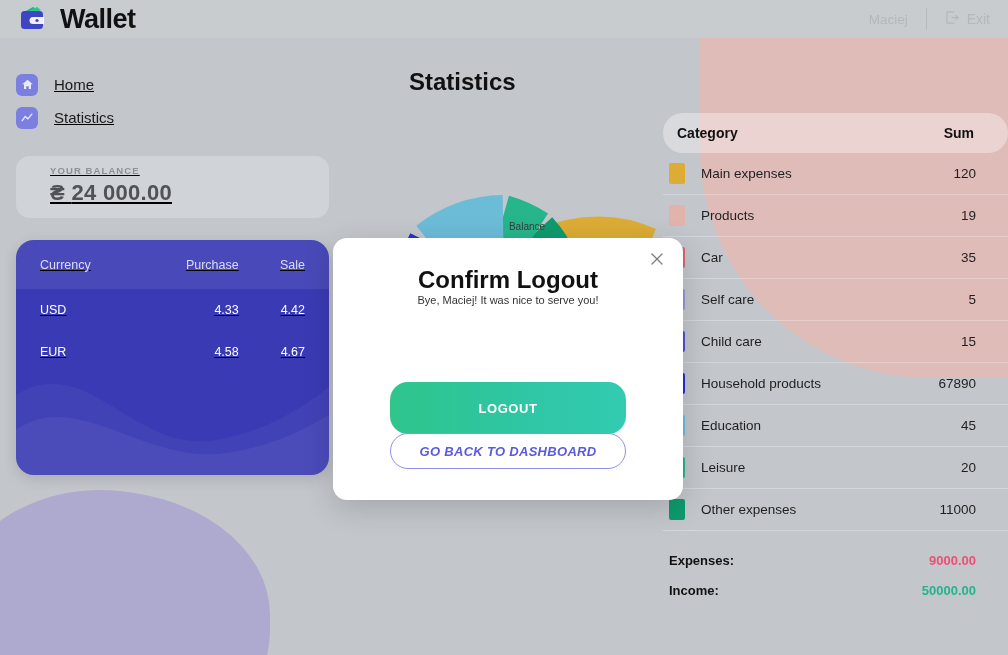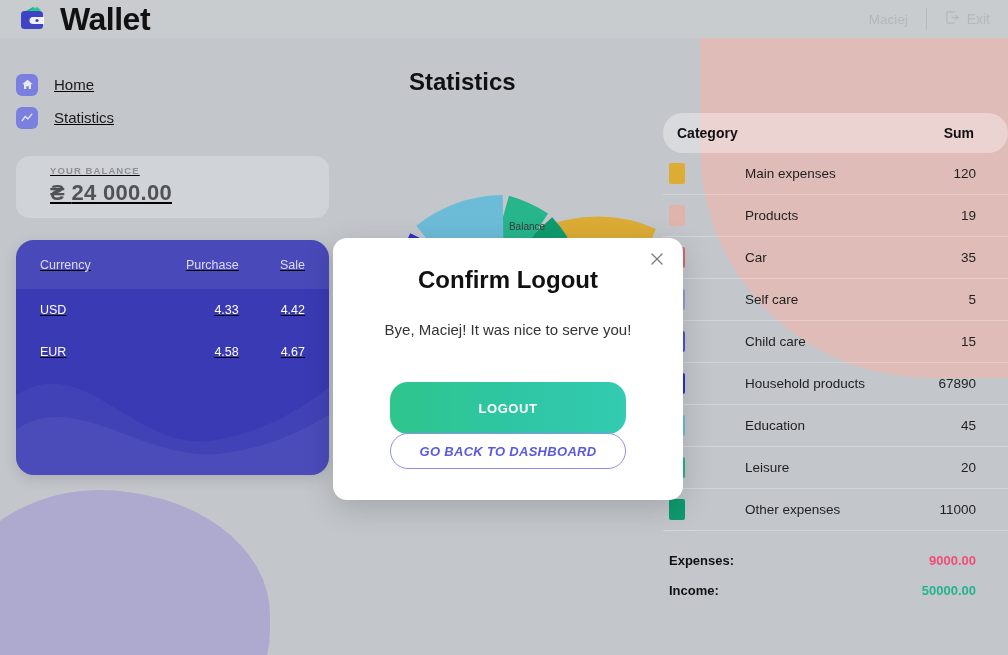--- a/index.html
+++ b/index.html
@@ -40,21 +40,21 @@
   .topbar {
     position: absolute; left: 0; top: 0;
     width: 1008px; height: 38px;
     background: #c9cccf;
     display: flex; align-items: center;
     z-index: 6;
   }
   .brand { display: flex; align-items: center; gap: 12px; padding-left: 16px; }
   .brand-logo { width: 32px; height: 32px; position: relative; }
   .brand-name {
-    font-size: 32px; font-weight: 700; color: #111; letter-spacing: -.5px;
+    font-size: 27px; font-weight: 700; color: #111; letter-spacing: -.5px;
   }
   .topbar-right {
     margin-left: auto; display: flex; align-items: center;
     gap: 0; padding-right: 18px; color: #b3b6ba;
   }
   .user-name { font-size: 13.5px; color: #b4b7bb; padding-right: 18px; }
   .tb-divider { width: 1px; height: 22px; background: #b6b9bd; }
   .exit-btn {
     display: flex; align-items: center; gap: 7px;
     padding-left: 18px; color: #b4b7bb; font-size: 14px; cursor: pointer;
@@ -138,21 +138,21 @@
     border-radius: 20px;
     display: flex; align-items: center;
     font-size: 14px; font-weight: 700; color: #111;
   }
   .cat-head .c-name { padding-left: 14px; }
   .cat-head .c-sum { margin-left: auto; padding-right: 34px; }
 
   .cat-row {
     height: 42px; display: flex; align-items: center;
     border-bottom: 1px solid rgba(255,255,255,.28);
-    font-size: 13.5px; color: #1f1f1f; gap: 44px;
+    font-size: 13.5px; color: #1f1f1f;
   }
   .swatch { width: 16px; height: 21px; border-radius: 2px; margin-left: 6px; flex: 0 0 auto; }
   .cat-name { padding-left: 16px; }
   .cat-sum { margin-left: auto; padding-right: 32px; }
 
   .totals { padding-top: 14px; }
   .total-row {
     display: flex; align-items: center; height: 30px;
     font-size: 13px; font-weight: 700; color: #111;
     padding-left: 6px;
@@ -170,22 +170,22 @@
   .modal-close {
     position: absolute; right: 16px; top: 11px;
     width: 20px; height: 20px; cursor: pointer;
     color: #7c7c7c;
   }
   .modal-title {
     text-align: center; padding-top: 28px;
     font-size: 24px; font-weight: 600; color: #111;
   }
   .modal-text {
-    text-align: center; margin-top: 27px;
-    font-size: 15px; color: #333;
+    text-align: center; 
+    font-size: 11px; color: #333;
   }
   .btn-logout {
     position: absolute; left: 57px; top: 144px;
     width: 236px; height: 52px; border-radius: 18px;
     background: linear-gradient(90deg, #2fc58c 0%, #2ec6a4 55%, #33cbb1 100%);
     color: #fff; font-size: 13px; font-weight: 600; letter-spacing: .6px;
     display: flex; align-items: center; justify-content: center; cursor: pointer;
     border: none;
   }
   .btn-back {

